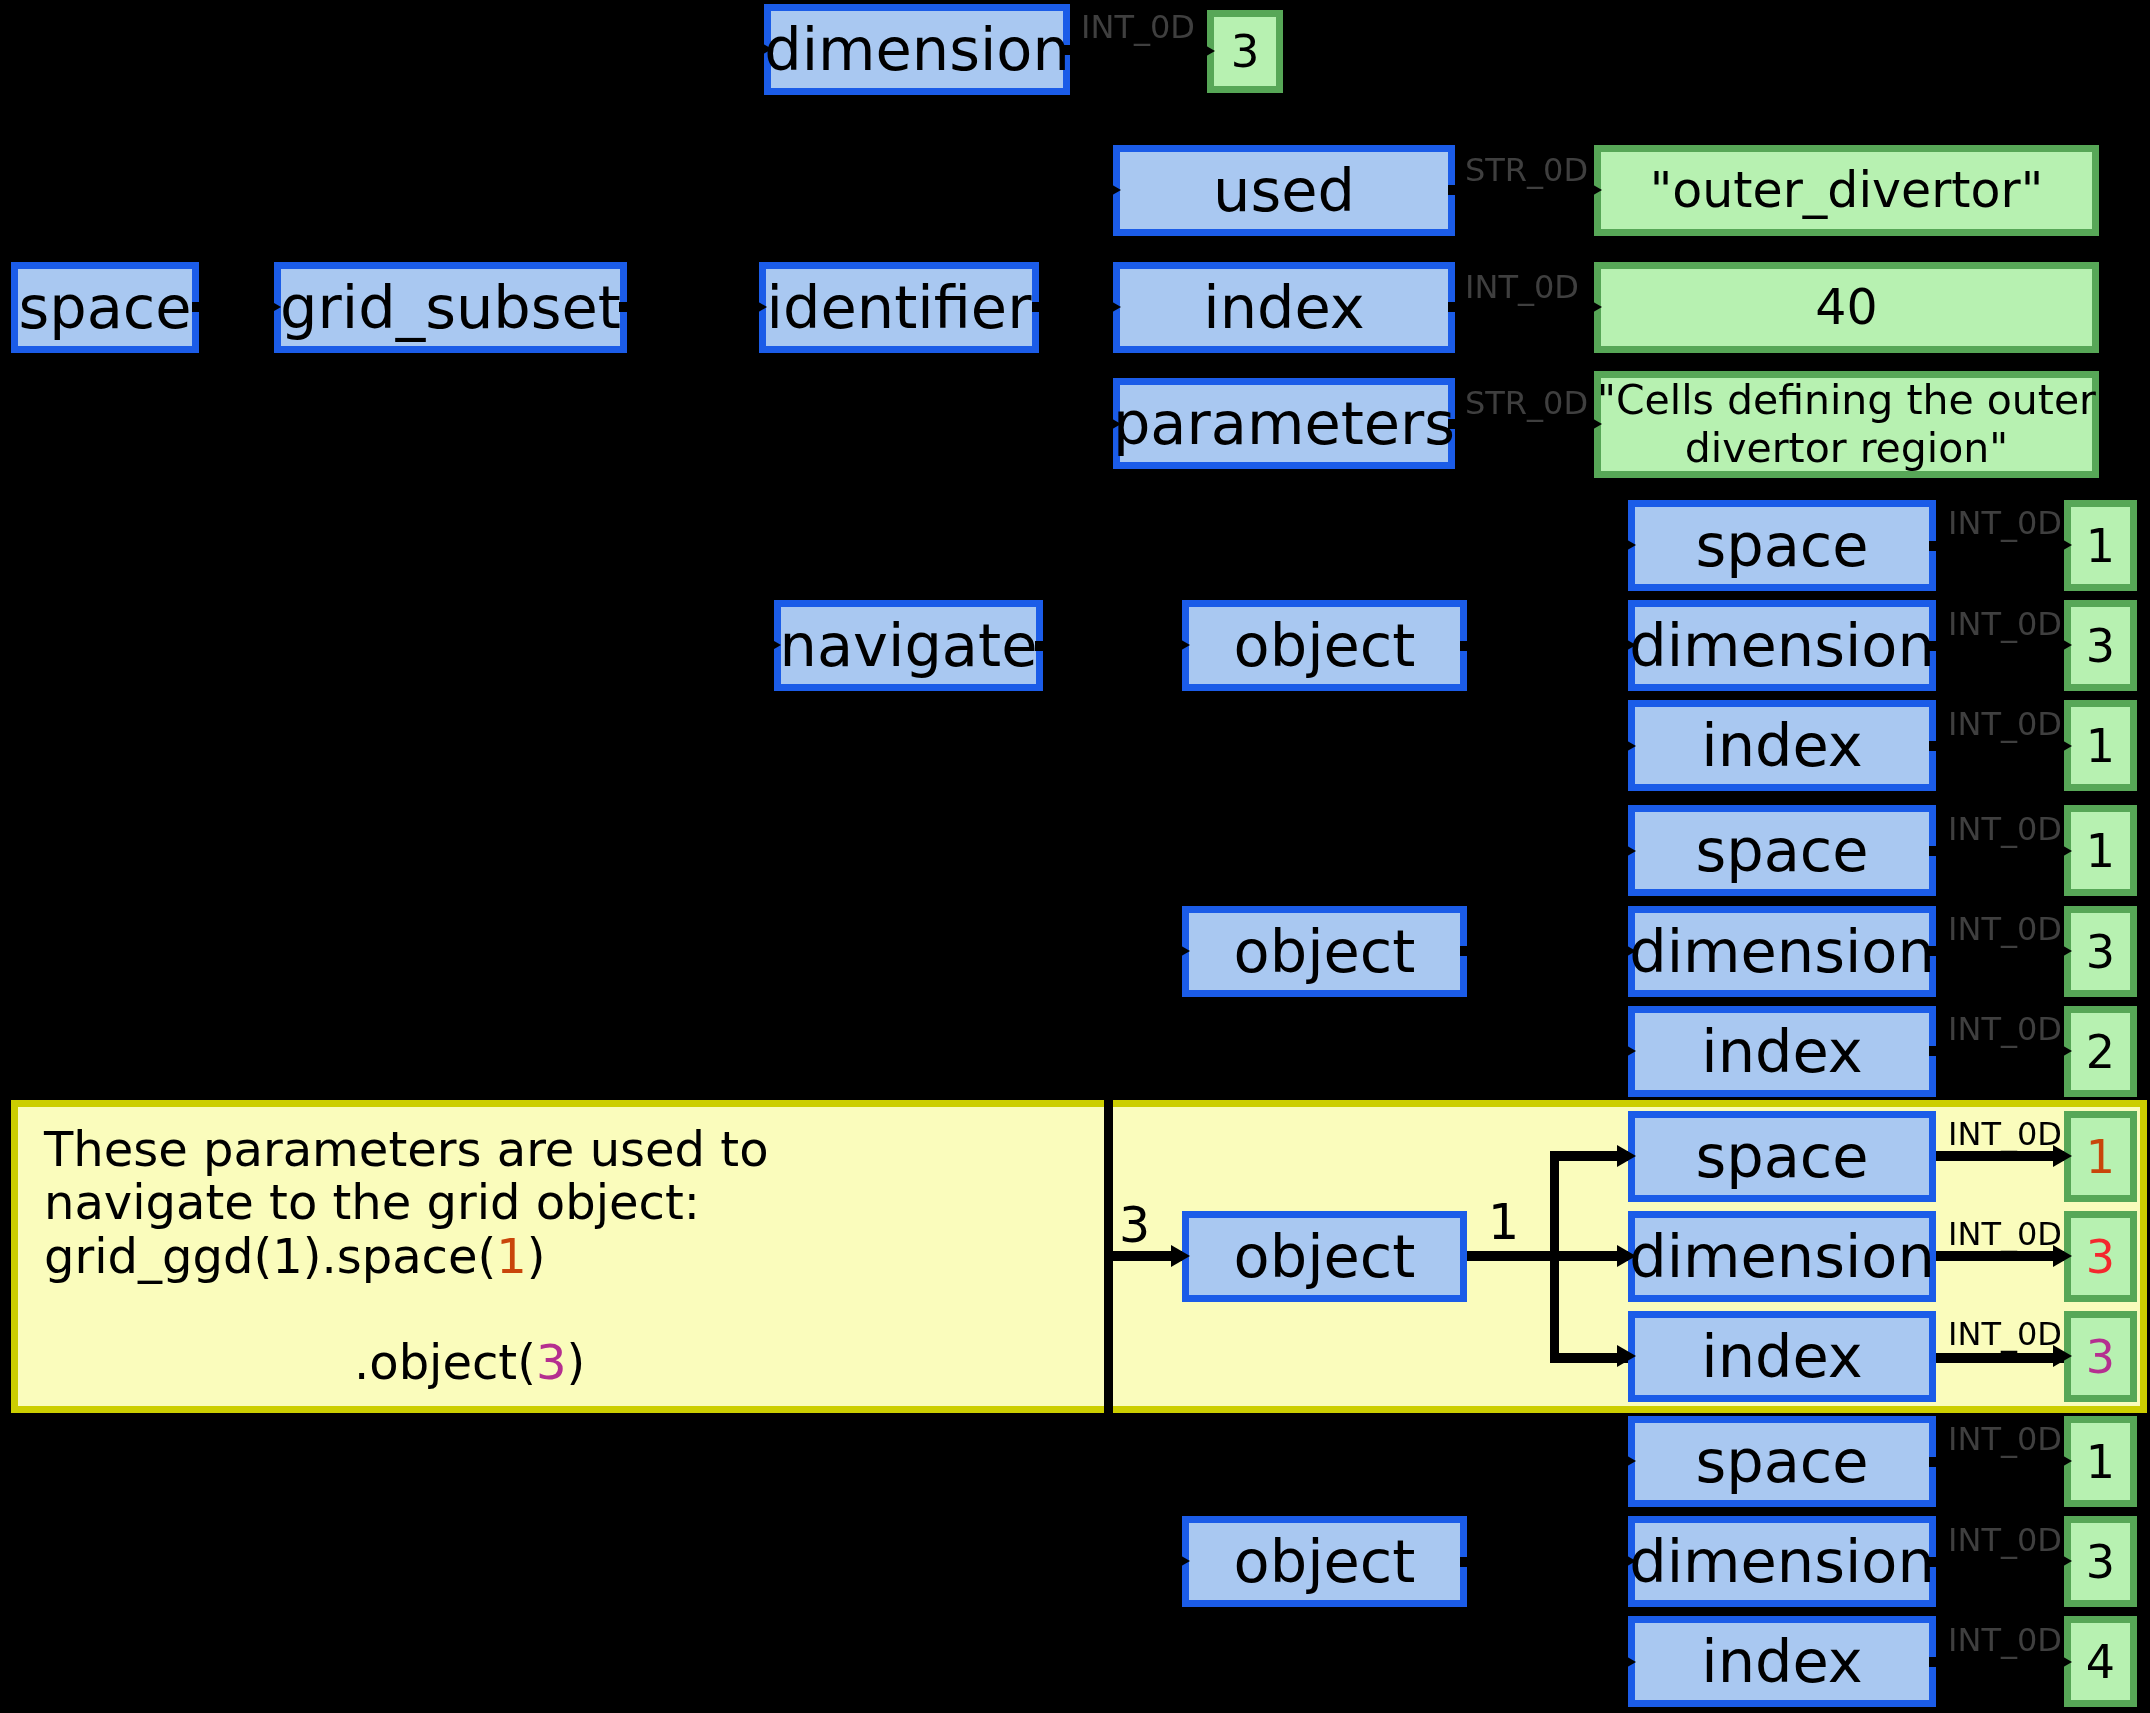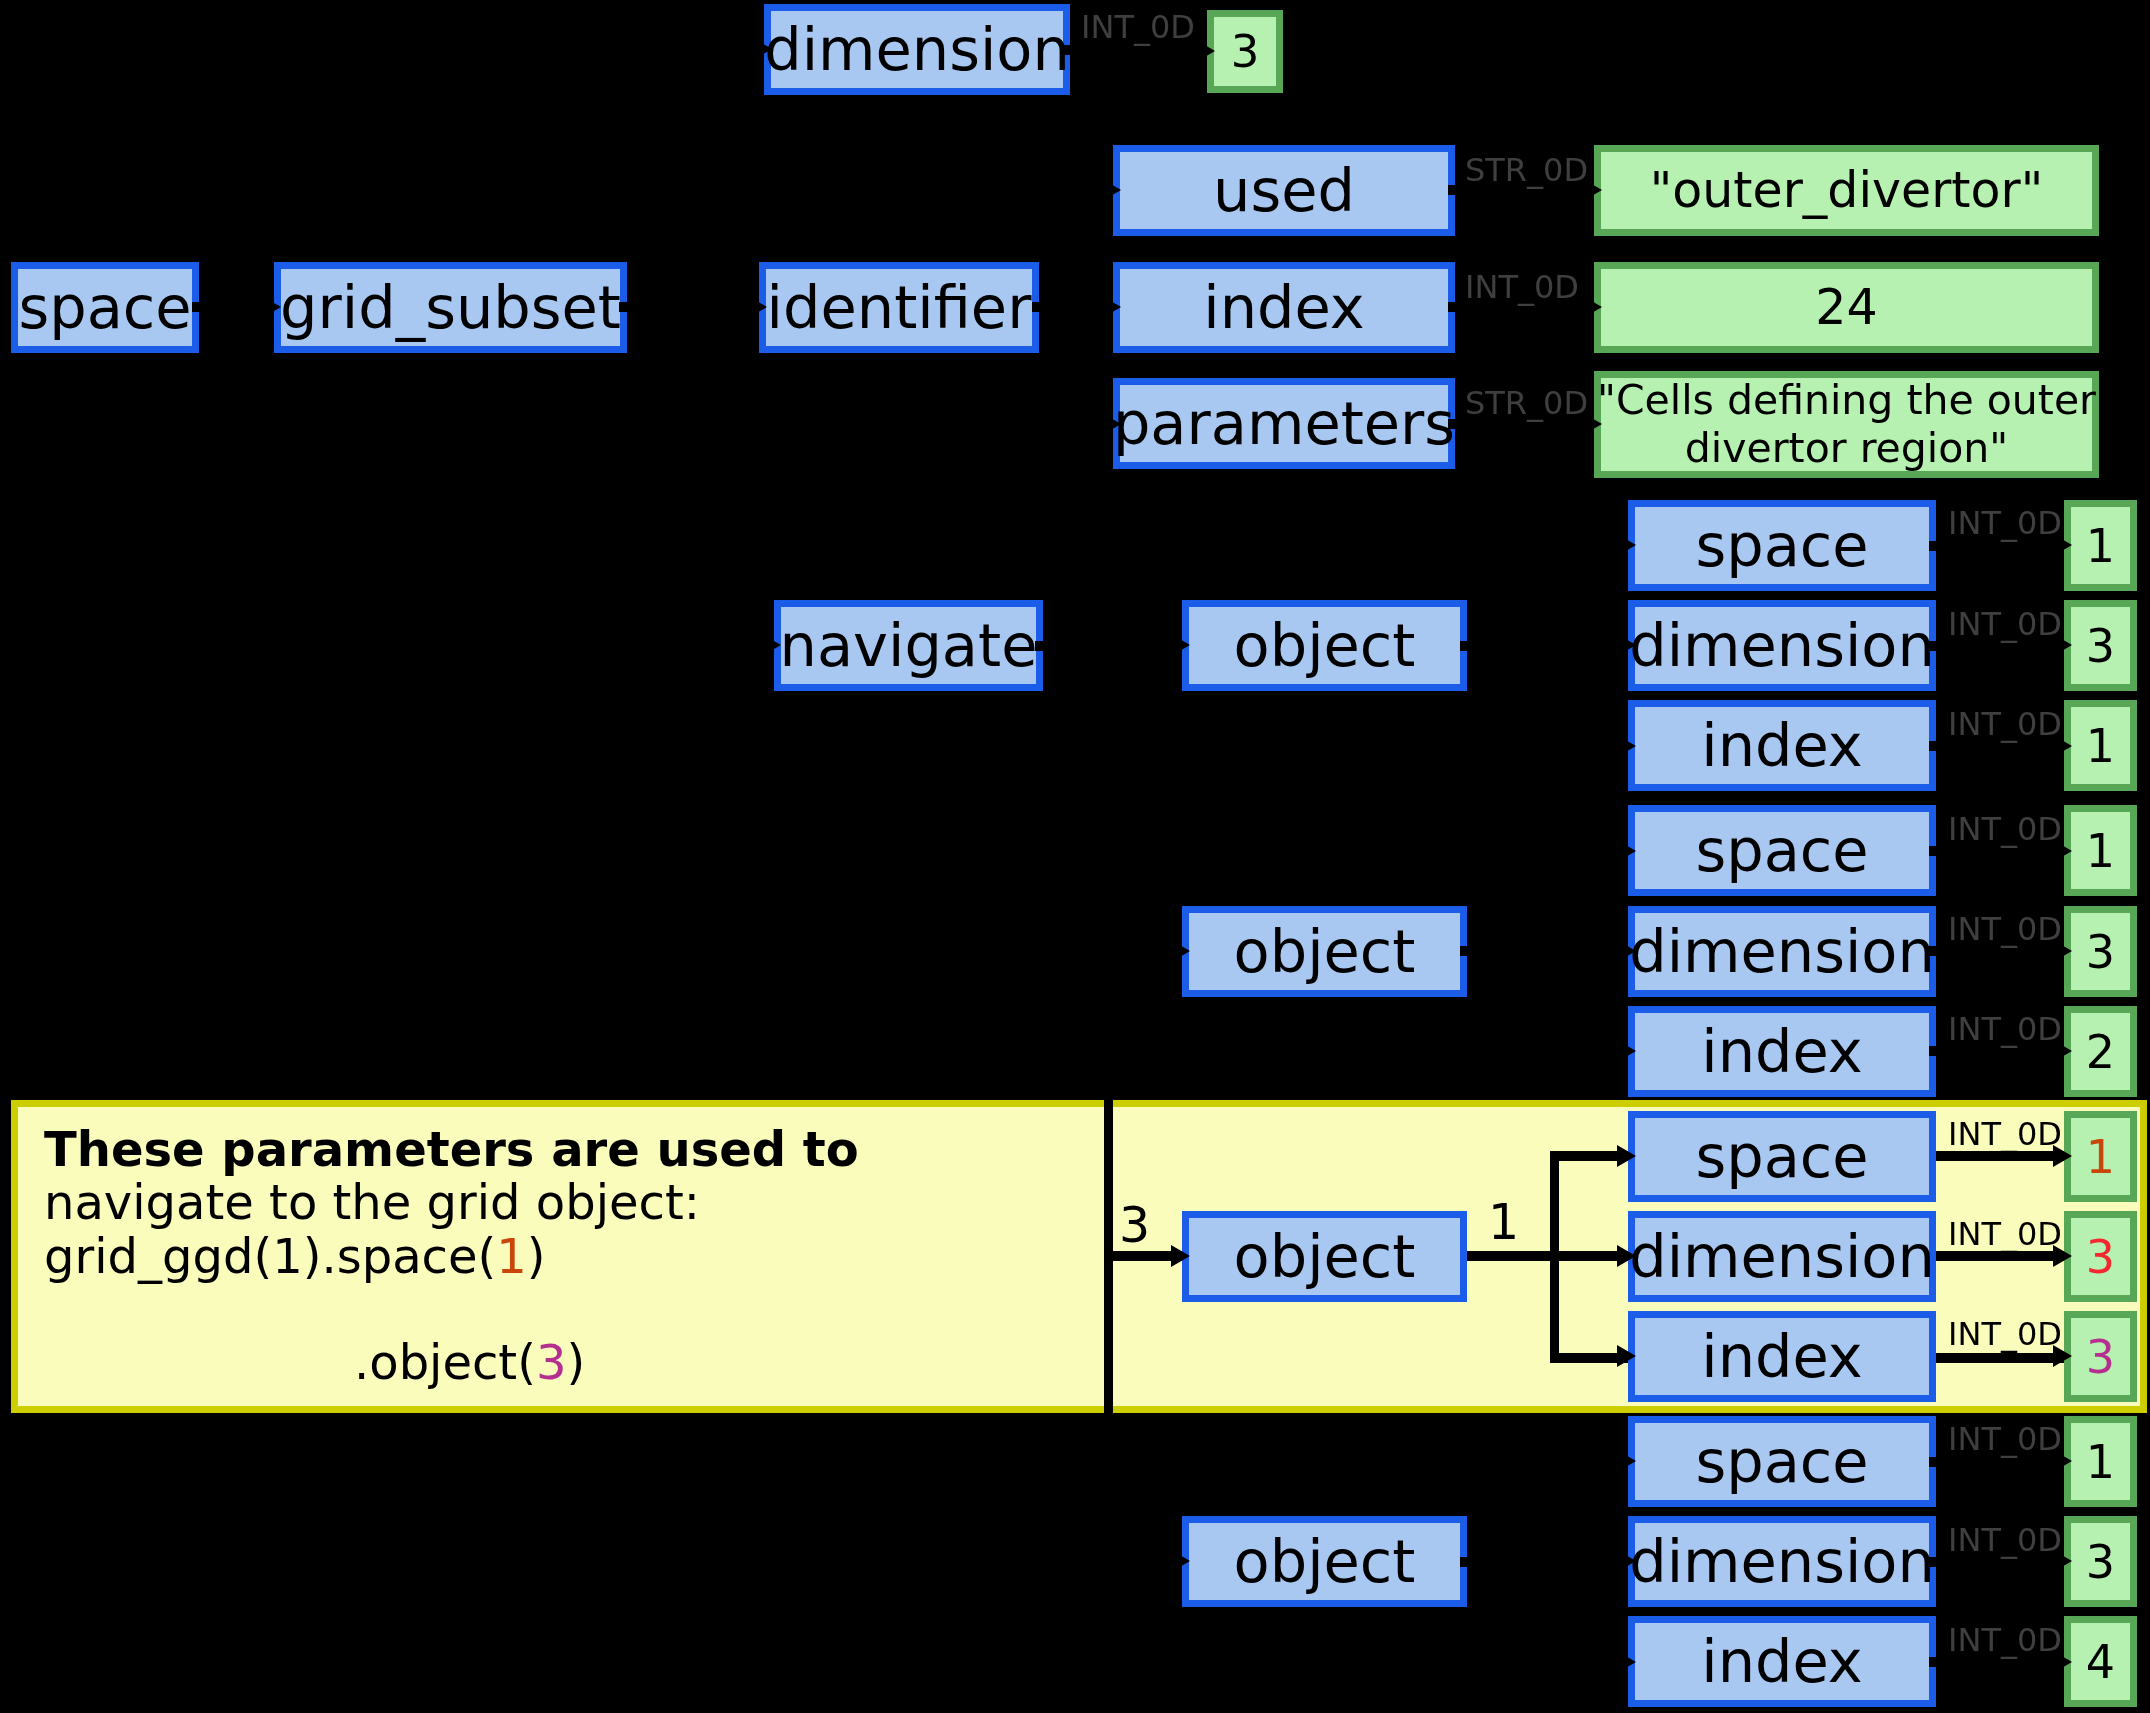--- a/index.html
+++ b/index.html
@@ -24,21 +24,21 @@
     <div class="callout" style="left: 11px; top: 1100px; width: 2136px; height: 313px; background: rgb(250, 252, 188); border: 7.2px solid rgb(204, 206, 0);"></div>
     <div class="line" style="left: 1104px; top: 1096px; width: 8.7px; height: 359px;"></div>
     <div class="line" style="left: 1104px; top: 1251px; width: 78px; height: 9.5px;"></div>
     <div class="line" style="left: 1467px; top: 1251px; width: 161px; height: 9.5px;"></div>
     <div class="line" style="left: 1550px; top: 1151px; width: 8.7px; height: 211px;"></div>
     <div class="line" style="left: 1550px; top: 1151px; width: 78px; height: 9.5px;"></div>
     <div class="line" style="left: 1550px; top: 1353px; width: 78px; height: 9.5px;"></div>
     <div class="line" style="left: 1936px; top: 1151px; width: 128px; height: 9.5px;"></div>
     <div class="line" style="left: 1936px; top: 1251px; width: 128px; height: 9.5px;"></div>
     <div class="line" style="left: 1936px; top: 1353px; width: 128px; height: 9.5px;"></div>
-    <div class="callout-line" style="left: 44px; top: 1125px; font-weight: bold;"><span>These parameters are used to</span></div>
+    <div class="callout-line" style="left: 44px; top: 1125px;"><span>These parameters are used to</span></div>
     <div class="callout-line" style="left: 44px; top: 1178px;"><span>navigate to the grid object:</span></div>
     <div class="callout-line" style="left: 44px; top: 1232px;"><span>grid_ggd(1).space(</span><span style="color: rgb(201, 69, 10);">1</span><span>)</span></div>
     <div class="callout-line" style="left: 354px; top: 1338px;"><span>.object(</span><span style="color: rgb(181, 47, 144);">3</span><span>)</span></div>
     <div class="node blue" style="left: 11px; top: 262px; width: 188px; height: 91px; font-size: 59px;">space</div>
     <div class="node blue" style="left: 274px; top: 262px; width: 353px; height: 91px; font-size: 59px;">grid_subset</div>
     <div class="node blue" style="left: 759px; top: 262px; width: 280px; height: 91px; font-size: 59px;">identifier</div>
     <div class="node blue" style="left: 764px; top: 4px; width: 306px; height: 91px; font-size: 59px;">dimension</div>
     <div class="node blue" style="left: 774px; top: 600px; width: 269px; height: 91px; font-size: 59px;">navigate</div>
     <div class="node blue" style="left: 1113px; top: 145px; width: 342px; height: 91px; font-size: 59px;">used</div>
     <div class="node blue" style="left: 1113px; top: 262px; width: 342px; height: 91px; font-size: 59px;">index</div>
@@ -54,21 +54,21 @@
     <div class="node blue" style="left: 1628px; top: 906px; width: 308px; height: 91px; font-size: 59px;">dimension</div>
     <div class="node blue" style="left: 1628px; top: 1006px; width: 308px; height: 91px; font-size: 59px;">index</div>
     <div class="node blue" style="left: 1628px; top: 1111px; width: 308px; height: 91px; font-size: 59px;">space</div>
     <div class="node blue" style="left: 1628px; top: 1211px; width: 308px; height: 91px; font-size: 59px;">dimension</div>
     <div class="node blue" style="left: 1628px; top: 1311px; width: 308px; height: 91px; font-size: 59px;">index</div>
     <div class="node blue" style="left: 1628px; top: 1416px; width: 308px; height: 91px; font-size: 59px;">space</div>
     <div class="node blue" style="left: 1628px; top: 1516px; width: 308px; height: 91px; font-size: 59px;">dimension</div>
     <div class="node blue" style="left: 1628px; top: 1616px; width: 308px; height: 91px; font-size: 59px;">index</div>
     <div class="node green" style="left: 1207px; top: 9.5px; width: 76px; height: 83px; font-size: 45px;">3</div>
     <div class="node green" style="left: 1594px; top: 145px; width: 505px; height: 91px; font-size: 49px;">"outer_divertor"</div>
-    <div class="node green" style="left: 1594px; top: 262px; width: 505px; height: 91px; font-size: 49px;">24</div>
+    <div class="node green" style="left: 1594px; top: 262px; width: 505px; height: 91px; font-size: 49px;">40</div>
     <div class="node green" style="left: 1594px; top: 371px; width: 505px; height: 107px; font-size: 41px; flex-direction: column; line-height: 1.15;"><div>"Cells defining the outer</div><div>divertor region"</div></div>
     <div class="node green" style="left: 2064px; top: 500px; width: 73px; height: 91px; font-size: 46px;">1</div>
     <div class="node green" style="left: 2064px; top: 600px; width: 73px; height: 91px; font-size: 46px;">3</div>
     <div class="node green" style="left: 2064px; top: 700px; width: 73px; height: 91px; font-size: 46px;">1</div>
     <div class="node green" style="left: 2064px; top: 805px; width: 73px; height: 91px; font-size: 46px;">1</div>
     <div class="node green" style="left: 2064px; top: 906px; width: 73px; height: 91px; font-size: 46px;">3</div>
     <div class="node green" style="left: 2064px; top: 1006px; width: 73px; height: 91px; font-size: 46px;">2</div>
     <div class="node green" style="left: 2064px; top: 1111px; width: 73px; height: 91px; font-size: 46px; color: rgb(201, 69, 10);">1</div>
     <div class="node green" style="left: 2064px; top: 1211px; width: 73px; height: 91px; font-size: 46px; color: rgb(244, 40, 46);">3</div>
     <div class="node green" style="left: 2064px; top: 1311px; width: 73px; height: 91px; font-size: 46px; color: rgb(181, 47, 144);">3</div>

